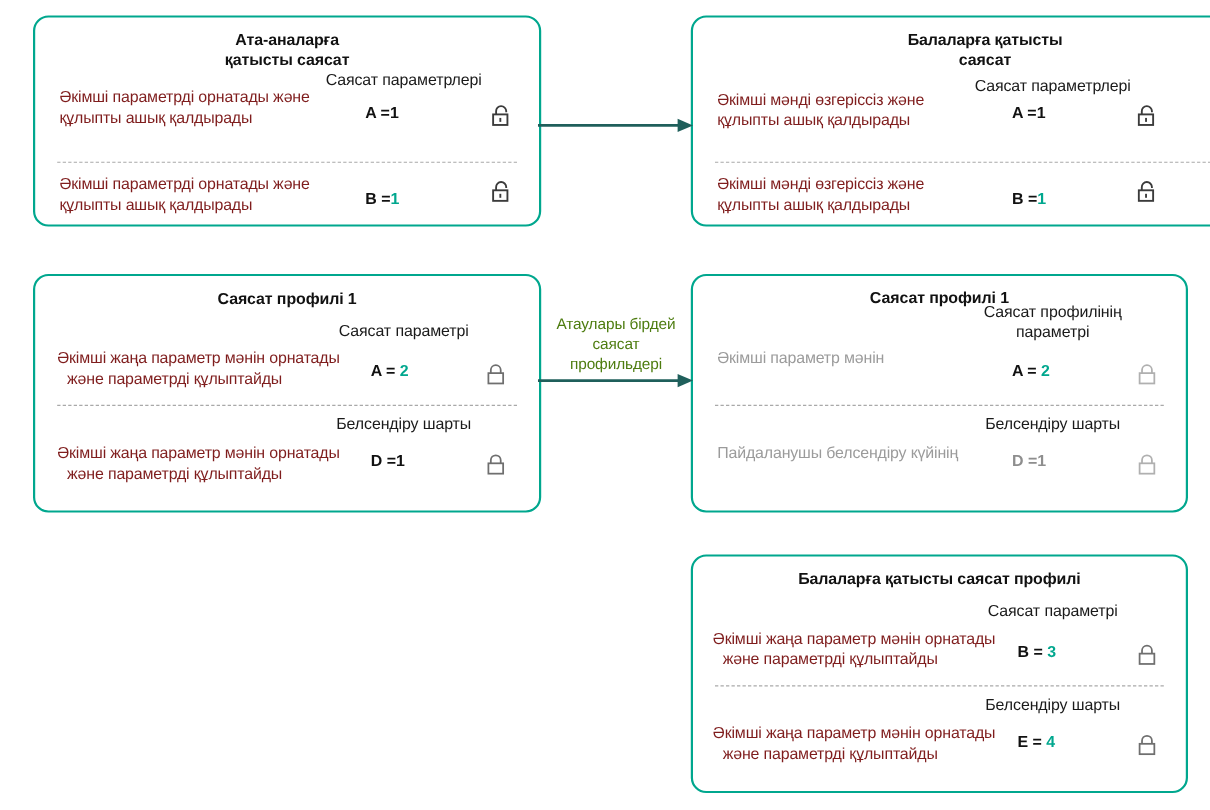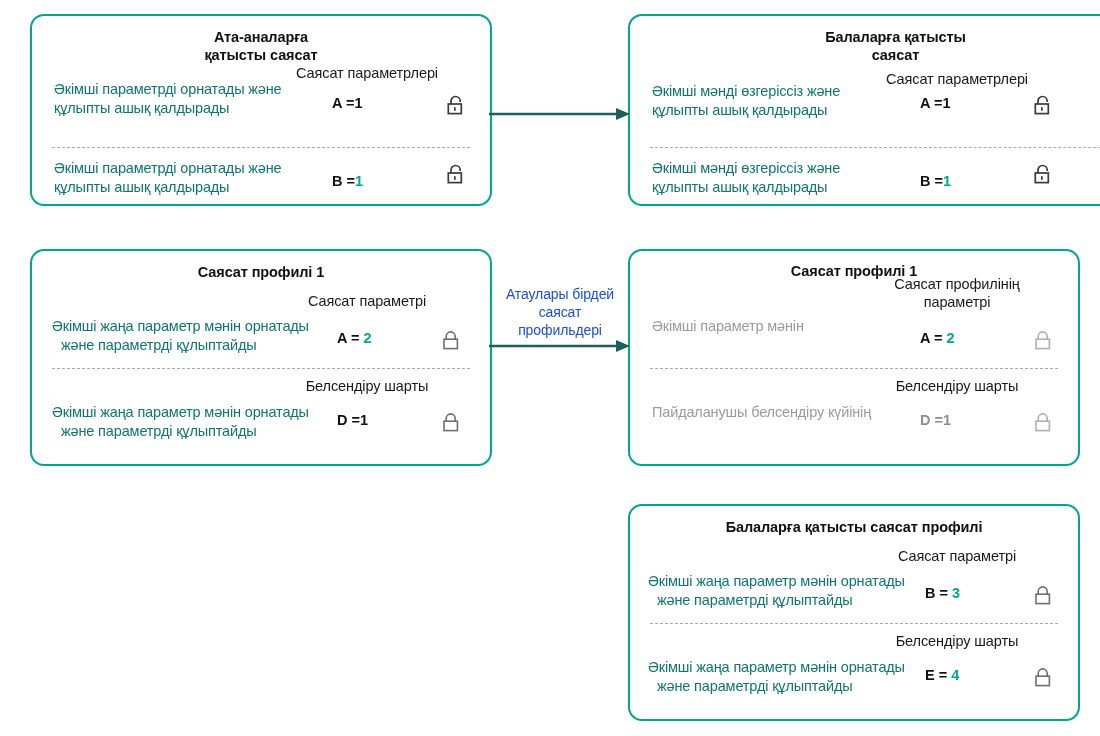--- a/index.html
+++ b/index.html
@@ -48,21 +48,21 @@
     text-align: center;
     font-size: 14.5px;
     color: #1a1a1a;
     line-height: 18px;
     letter-spacing: -0.1px;
   }
 
   .desc {
     position: absolute;
     font-size: 14.5px;
-    color: #0f766e;
+    color: #7f1d1d;
     line-height: 19px;
     letter-spacing: -0.15px;
   }
   .desc.muted { color: #9b9b9b; }
 
   .value {
     position: absolute;
     text-align: left;
     font-size: 14.5px;
     font-weight: bold;
@@ -87,21 +87,21 @@
   .lock svg { display: block; }
 
   
   .arrow-wrap {
     position: absolute;
   }
   .arrow-label {
     position: absolute;
     text-align: center;
     font-size: 14px;
-    color: #1d4ed8;
+    color: #4d7c0f;
     line-height: 18px;
     letter-spacing: -0.1px;
   }
 </style>
 </head>
 <body>
 
 <div class="stage">
 
   <div class="card" style="left:30px; top:14px; width:462px; height:192px;">

